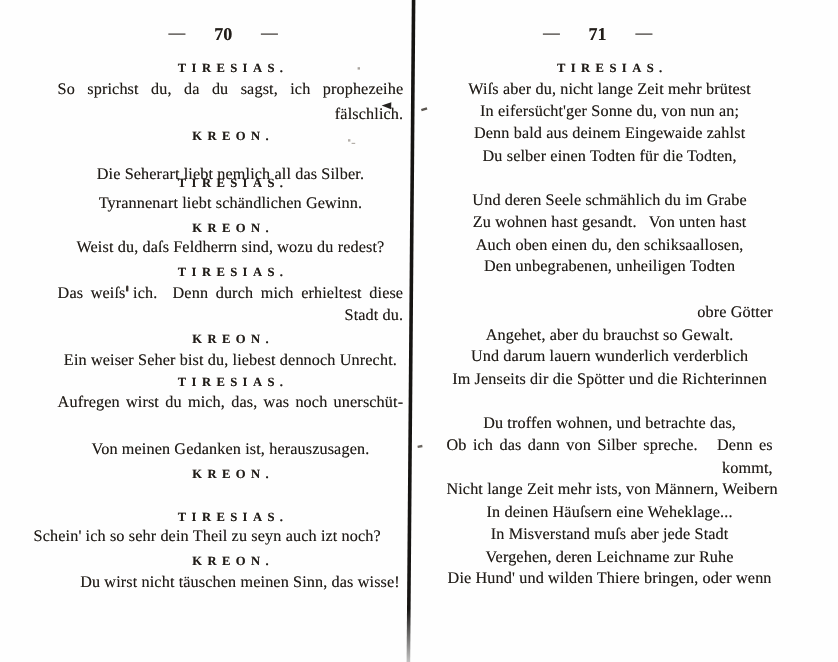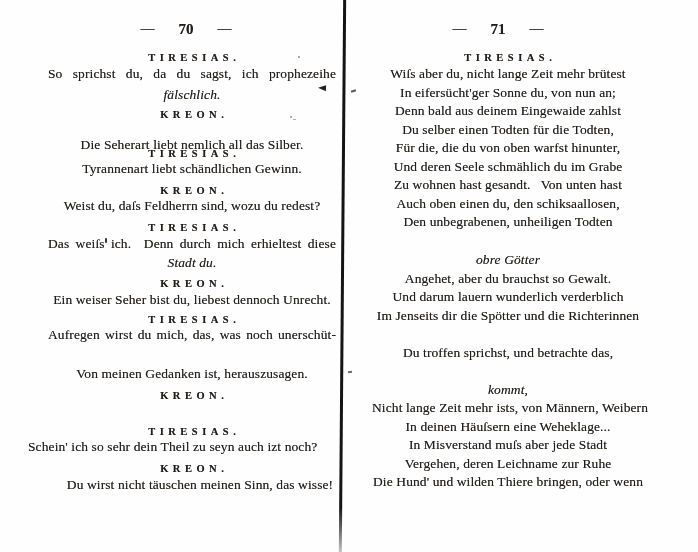--- a/index.html
+++ b/index.html
@@ -21,21 +21,21 @@
     text-align:center;
   }
   .speaker{
     text-align:center;
     font-size:10.5px;font-weight:bold;letter-spacing:4.5px;text-indent:4.5px;
   }
   .j{
     white-space:pre-wrap;
     text-align:justify;text-align-last:justify;text-justify:inter-word;
   }
-  .cont{font-style:italic;}
+  .cont{text-align:right;}
 
   .page-header{
     position:absolute;top:20px;left:0;width:100%;
     display:flex;justify-content:center;align-items:center;gap:24px;
     font-size:15px;font-weight:bold;line-height:18px;
     text-shadow:0 0 .45px rgba(30,22,14,.55);
   }
   #left-col .page-header{transform:translateX(-6px);}
   #right-col .page-header{transform:translateX(-10px);}
   .page-header .dash{font-weight:normal;font-size:14px;}
@@ -102,30 +102,30 @@
     <span class="dash">—</span>
     <span class="num">71</span>
     <span class="dash">—</span>
   </div>
 
   <div class="ln speaker" style="top:50px">TIRESIAS.</div>
   <div class="ln" style="top:66px">Wiſs aber du, nicht lange Zeit mehr brütest</div>
   <div class="ln" style="top:85px">In eifersücht'ger Sonne du, von nun an;</div>
   <div class="ln" style="top:103px">Denn bald aus deinem Eingewaide zahlst</div>
   <div class="ln" style="top:122px">Du selber einen Todten für die Todten,</div>
-  <div class="ln" style="top:140px">Für die, die du von oben warfst hinunter,</div>
   <div class="ln" style="top:177px">Zu wohnen hast gesandt.   Von unten hast</div>
   <div class="ln" style="top:159px">Und deren Seele schmählich du im Grabe</div>
   <div class="ln" style="top:196px">Auch oben einen du, den schiksaallosen,</div>
   <div class="ln" style="top:214px">Den unbegrabenen, unheiligen Todten</div>
   <div class="ln cont" style="top:252px;padding-right:64px">obre Götter</div>
   <div class="ln" style="top:271px">Angehet, aber du brauchst so Gewalt.</div>
   <div class="ln" style="top:289px">Und darum lauern wunderlich verderblich</div>
   <div class="ln" style="top:308px">Im Jenseits dir die Spötter und die Richterinnen</div>
-  <div class="ln" style="top:345px">Du troffen sprichst, und betrachte das,</div>
+  <div class="ln" style="top:345px">Du troffen wohnen, und betrachte das,</div>
+  <div class="ln j" style="top:363px">Ob ich das dann von Silber spreche.   Denn es</div>
   <div class="ln cont" style="top:382px;padding-right:64px">kommt,</div>
   <div class="ln" style="top:400px">Nicht lange Zeit mehr ists, von Männern, Weibern</div>
   <div class="ln" style="top:437px">In Misverstand muſs aber jede Stadt</div>
   <div class="ln" style="top:419px">In deinen Häuſsern eine Weheklage...</div>
   <div class="ln" style="top:456px">Vergehen, deren Leichname zur Ruhe</div>
   <div class="ln" style="top:474px">Die Hund' und wilden Thiere bringen, oder wenn</div>
 </div>
 
 <div id="speck-arrow"></div>
 <div class="speck" id="speck-tick-1"></div>

